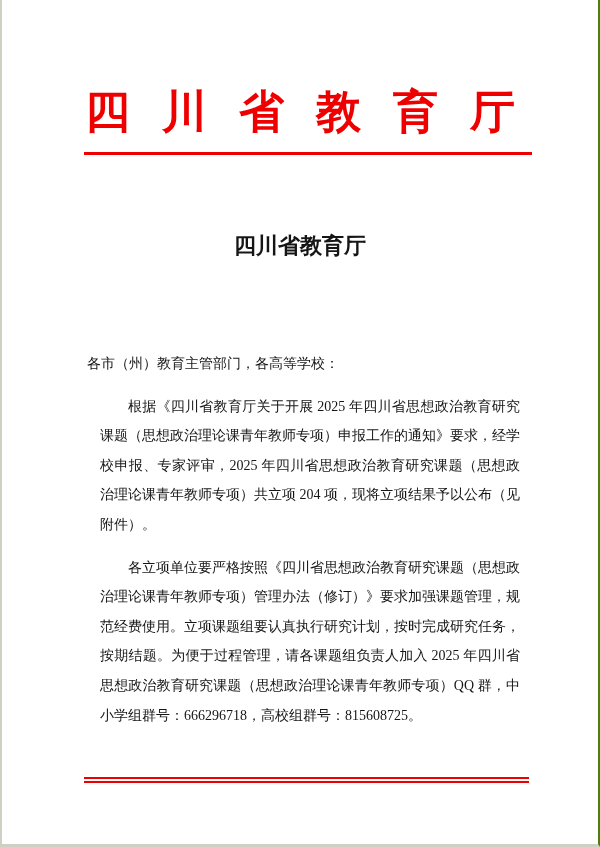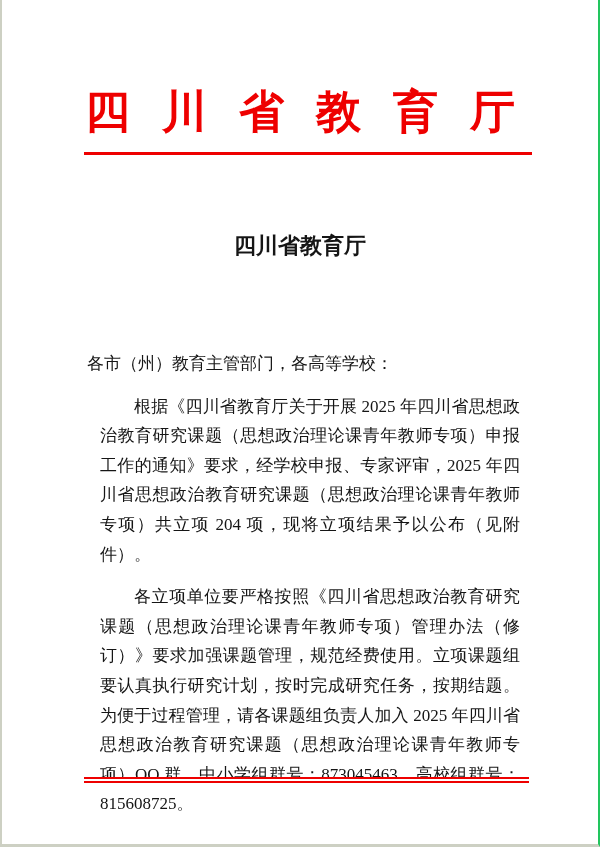--- a/index.html
+++ b/index.html
@@ -7,21 +7,21 @@
     padding: 0;
     background: #ffffff;
   }
   .page {
     position: relative;
     width: 600px;
     height: 847px;
     box-sizing: border-box;
     background: #ffffff;
     border-left: 2px solid #cdd0c3;
-    border-right: 2px solid #22c55e;
+    border-right: 2px solid #4d7c0f;
     border-bottom: 3px solid #cdd0c3;
     overflow: hidden;
     font-family: "Liberation Serif", "DejaVu Serif", serif;
     color: #151515;
   }
   .letterhead {
     position: absolute;
     top: 82px;
     left: 0;
     right: -32px; 
@@ -53,21 +53,21 @@
     text-align: center;
     font-size: 22px;
     font-weight: bold;
     line-height: 34px;
   }
   .body-text {
     position: absolute;
     top: 349px;
     left: 85px;
     width: 446px;
-    font-size: 17px;
+    font-size: 14px;
     line-height: 29.6px;
     text-align: justify;
   }
   .salutation {
     margin: 0;
   }
   .para {
     margin: 13px;
     text-indent: 2em;
   }
@@ -92,18 +92,18 @@
   <div class="red-line accent-bg" style="background: rgb(238, 0, 0);"></div>
 
 
   <div class="doc-title">
     <div>四川省教育厅</div>
   </div>
 
   <div class="body-text">
     <p class="salutation">各市（州）教育主管部门，各高等学校：</p>
     <p class="para">根据《四川省教育厅关于开展 2025 年四川省思想政治教育研究课题（思想政治理论课青年教师专项）申报工作的通知》要求，经学校申报、专家评审，2025 年四川省思想政治教育研究课题（思想政治理论课青年教师专项）共立项 204 项，现将立项结果予以公布（见附件）。</p>
-    <p class="para">各立项单位要严格按照《四川省思想政治教育研究课题（思想政治理论课青年教师专项）管理办法（修订）》要求加强课题管理，规范经费使用。立项课题组要认真执行研究计划，按时完成研究任务，按期结题。为便于过程管理，请各课题组负责人加入 2025 年四川省思想政治教育研究课题（思想政治理论课青年教师专项）QQ 群，中小学组群号：873045463，高校组群号：815608725。</p>
+    <p class="para">各立项单位要严格按照《四川省思想政治教育研究课题（思想政治理论课青年教师专项）管理办法（修订）》要求加强课题管理，规范经费使用。立项课题组要认真执行研究计划，按时完成研究任务，按期结题。为便于过程管理，请各课题组负责人加入 2025 年四川省思想政治教育研究课题（思想政治理论课青年教师专项）QQ 群，中小学组群号：666296718，高校组群号：815608725。</p>
   </div>
 
   <div class="double-line accent-border" style="border-top-color: rgb(238, 0, 0); border-bottom-color: rgb(238, 0, 0);"></div>
 
 </div>
 
 </body></html>

